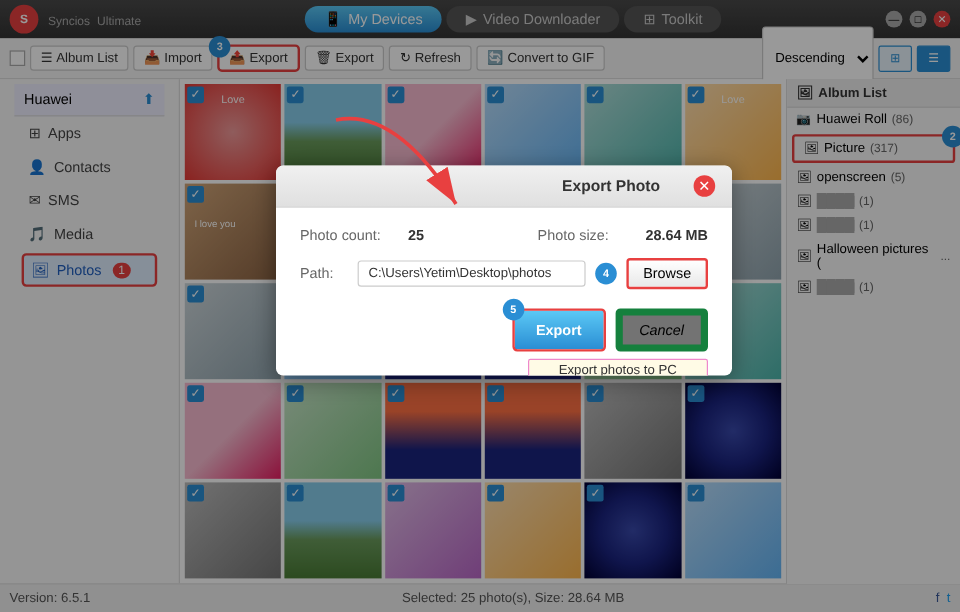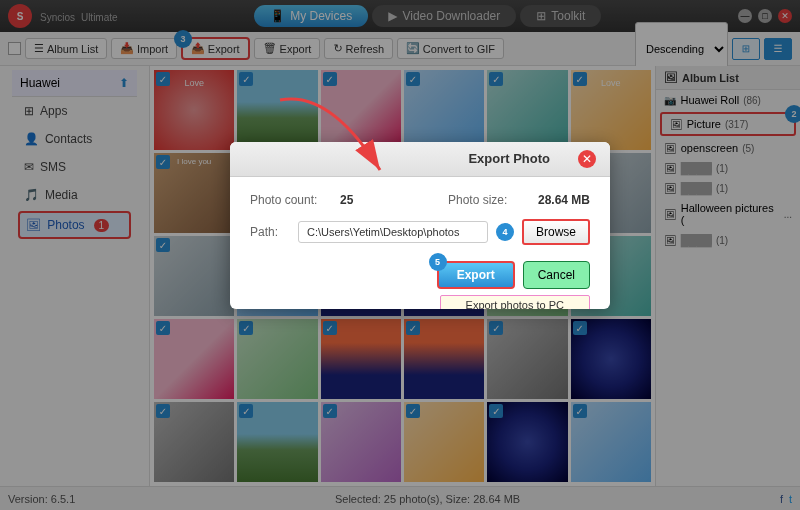--- a/index.html
+++ b/index.html
@@ -82,21 +82,21 @@
     .modal-row { display: flex; align-items: center; margin-bottom: 12px; gap: 10px; }
     .modal-label { color: #666; font-size: 12px; min-width: 80px; }
     .modal-value { color: #333; font-size: 12px; font-weight: bold; }
     .modal-path-row { display: flex; align-items: center; margin-bottom: 16px; gap: 8px; }
     .modal-path-label { color: #666; font-size: 12px; min-width: 40px; }
     .modal-path-input { flex: 1; padding: 4px 8px; border: 1px solid #ccc; border-radius: 3px; font-size: 11px; color: #333; background: white; }
     .browse-btn { padding: 4px 12px; background: linear-gradient(to bottom, #fff, #e8e8e8); border: 1px solid #bbb; border-radius: 3px; cursor: pointer; font-size: 12px; white-space: nowrap; }
     .browse-highlight { border: 2px solid #e84040 !important; }
     .modal-footer { display: flex; justify-content: flex-end; gap: 8px; padding: 0 0 4px 0; position: relative; }
     .export-btn { padding: 5px 18px; background: linear-gradient(to bottom, #5bc8f5, #2a8ed4); border: 2px solid #e84040; border-radius: 4px; cursor: pointer; color: white; font-size: 12px; font-weight: bold; }
-    .cancel-btn { padding: 5px 14px; background: #86efac; border: 1px solid #15803d; border-radius: 4px; cursor: pointer; font-size: 12px; }
+    .cancel-btn { padding: 5px 14px; background: #737373; border: 6px solid #15803d; border-radius: 4px; cursor: pointer; font-size: 12px; font-style: italic; }
     .tooltip { position: absolute; bottom: -22px; right: 0; background: #fffbe6; border: 1px solid #e8c; padding: 3px 25px; font-size: 11px; color: #333; white-space: nowrap; border-radius: 2px; }
     .num-circle-red { background: #e84040; }
 
     
     .step-badge { width: 18px; height: 18px; border-radius: 50%; background: #2a8ed4; color: white; font-size: 9px; font-weight: bold; display: inline-flex; align-items: center; justify-content: center; vertical-align: middle; }
 
     
     .toolbar-checkbox { width: 13px; height: 13px; border: 1px solid #aaa; background: white; display: flex; align-items: center; justify-content: center; cursor: pointer; }
 
     
@@ -219,21 +219,21 @@
       <div class="photo-cell photo-bg-6">
           <div class="photo-check">✓</div>
         </div>
       <div class="photo-cell photo-bg-3">
           <div class="photo-check">✓</div>
           <div style="text-align:center;padding:8px;font-size:9px;color:#fff;">Love</div>
         </div>
 
       <div class="photo-cell photo-bg-bear">
           <div class="photo-check">✓</div>
-          <div style="text-align:center;padding:4px 8px;font-size:8px;color:#fff;">I love you</div>
+          <div style="text-align:left;padding:29px 8px;font-size:8px;color:#fff;">I love you</div>
         </div>
       <div class="photo-cell photo-bg-bear">
           <div class="photo-check">✓</div>
         </div>
       <div class="photo-cell photo-bg-4">
           <div class="photo-check">✓</div>
         </div>
       <div class="photo-cell photo-bg-5">
           <div class="photo-check">✓</div>
         </div>

